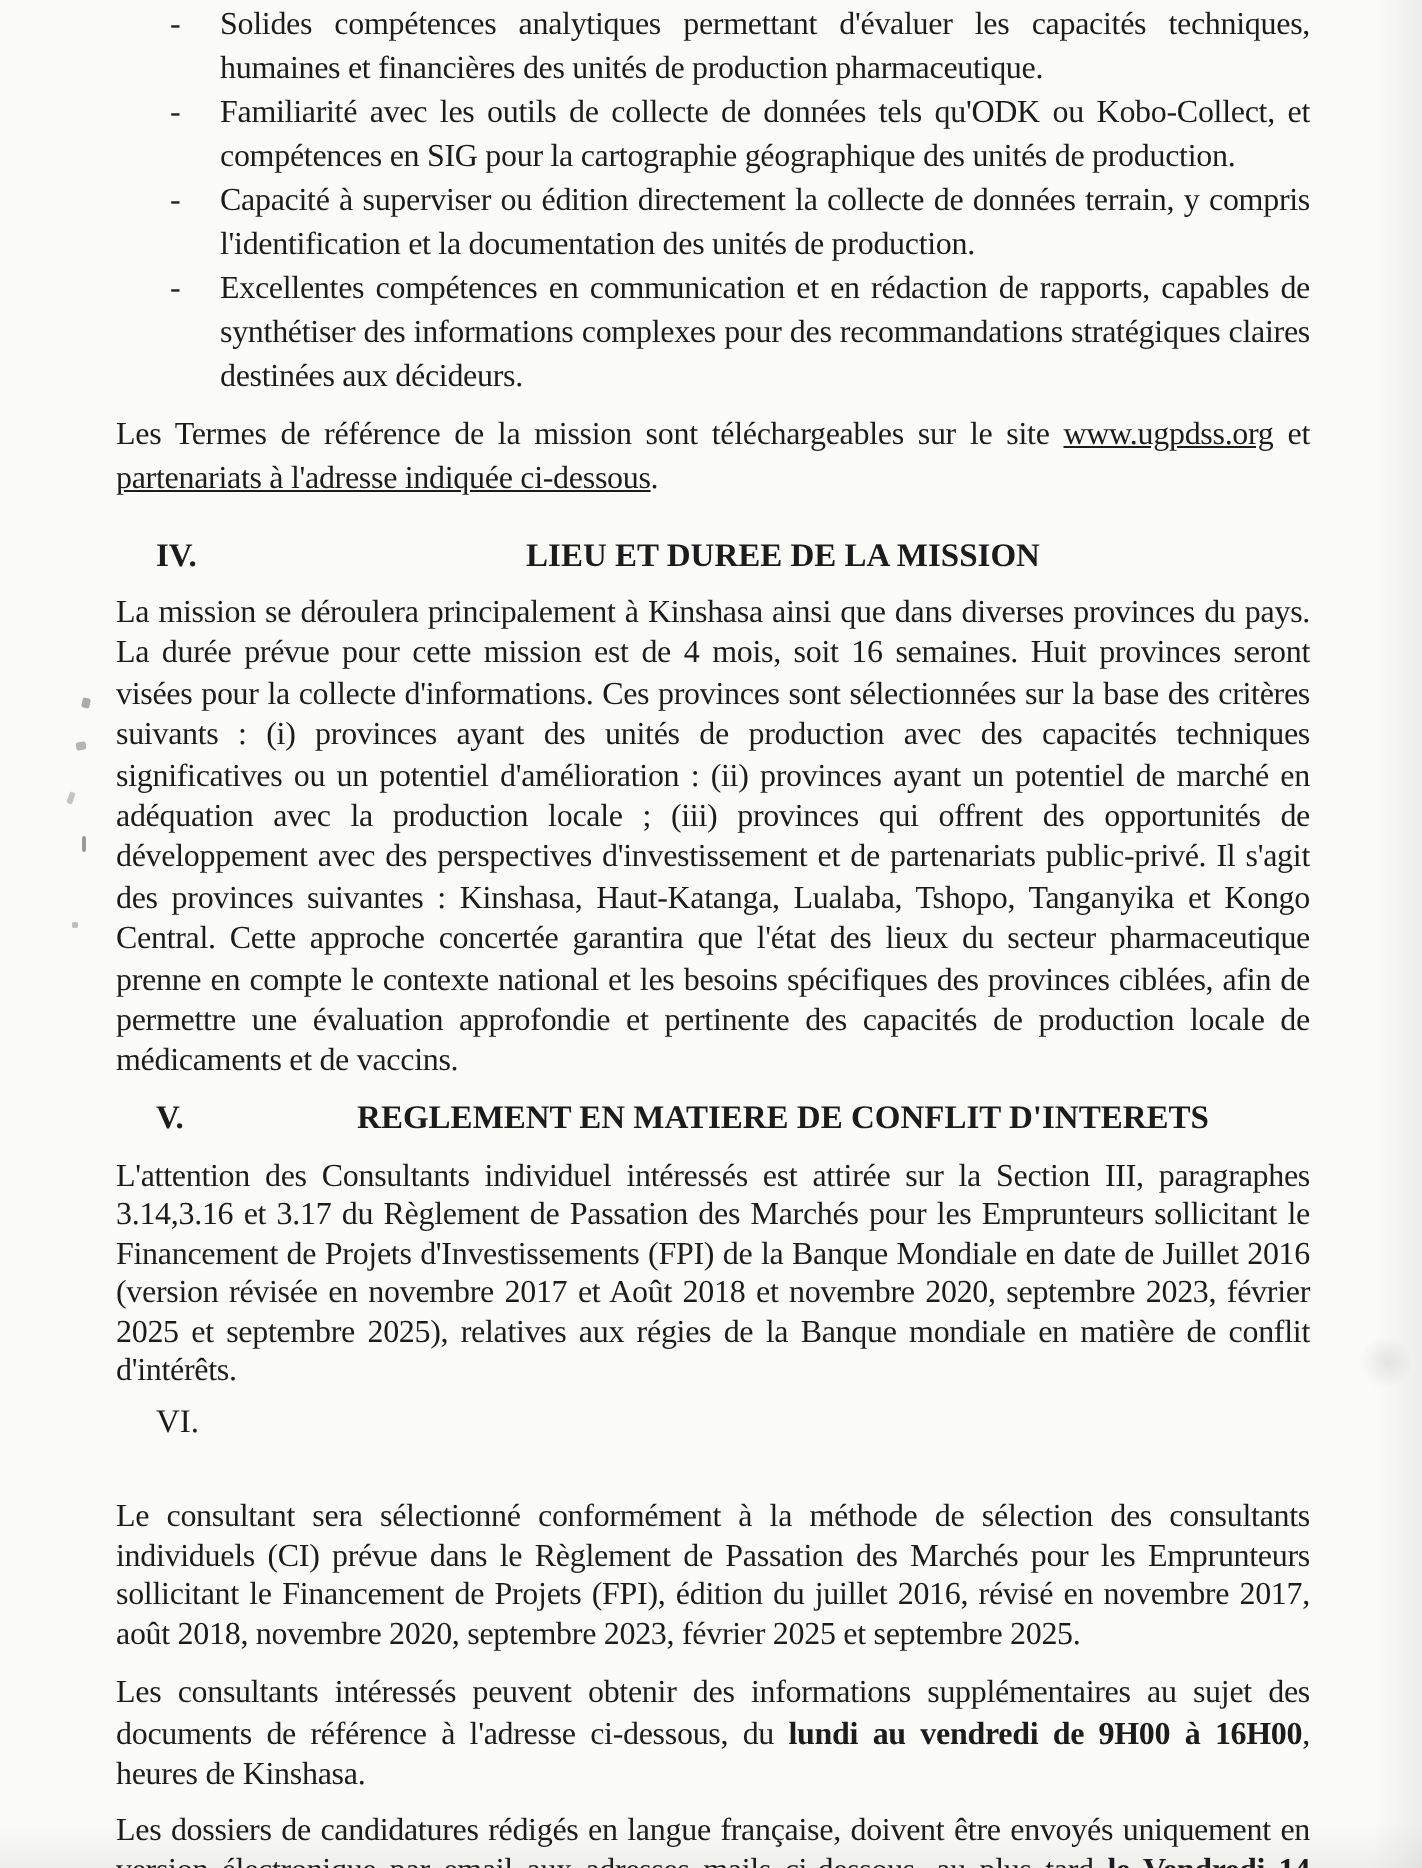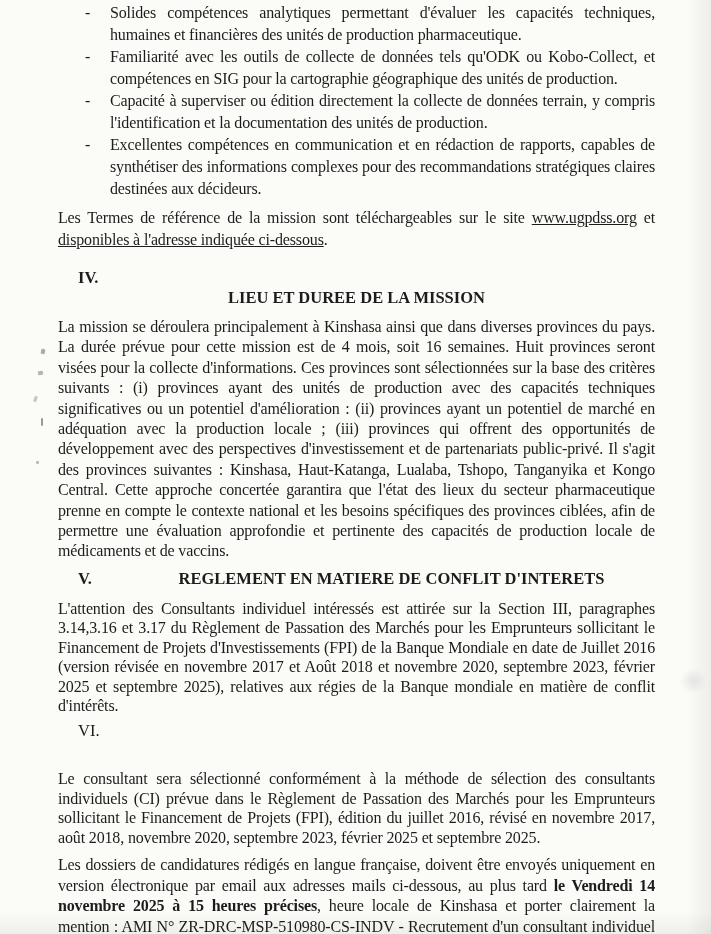--- a/index.html
+++ b/index.html
@@ -37,21 +37,21 @@
   .para { line-height: 21px; text-align: justify; }
   .p-terms { margin-top: 7px; line-height: 22px; }
   .p-sec4  { margin-top: 9px;  line-height: 20.4px; }
   .p-sec5  { margin-top: 10px; line-height: 19.5px; }
   .p-sec6  { margin-top: 28px; line-height: 19.8px; }
   .p-info  { margin-top: 9px;  line-height: 20.5px; }
   .p-subm  { margin-top: 7px;  line-height: 20.5px; }
 
   
   .sec-head { display: flex; font-weight: bold; font-size: 16.5px; letter-spacing: 0; }
-  .h4 { margin-top: 17px; flex-direction: column; }
+  .h4 { margin-top: 17px; }
   .h5 { margin-top: 7px; }
   .h6 { margin-top: 5px; }
   .sec-num { width: 50px; margin-left: 20px; flex: none; }
   .sec-num.regular { font-weight: normal; }
   .sec-title { flex: 1; text-align: center; }
 
   .u { text-decoration: underline; }
   .b { font-weight: bold; }
   .link { color: #1c1c1c; text-decoration: underline; }
 
@@ -91,36 +91,37 @@
       <div class="bullet-item">
         <span class="bullet-dash">-</span>
         <span class="bullet-text">Capacité à superviser ou édition directement la collecte de données terrain, y compris l'identification et la documentation des unités de production.</span>
       </div>
       <div class="bullet-item">
         <span class="bullet-dash">-</span>
         <span class="bullet-text">Excellentes compétences en communication et en rédaction de rapports, capables de synthétiser des informations complexes pour des recommandations stratégiques claires destinées aux décideurs.</span>
       </div>
     </div>
 
-    <p class="para p-terms"><span>Les Termes de référence de la mission sont téléchargeables sur le site </span><span class="link">www.ugpdss.org</span><span>  et </span><span class="u">disponibles à l'adresse indiquée ci-dessous</span><span>.</span></p>
+    <p class="para p-terms"><span>Les Termes de référence de la mission sont téléchargeables sur le site </span><span class="link">www.ugpdss.org</span><span>  et </span><span class="u">partenariats à l'adresse indiquée ci-dessous</span><span>.</span></p>
 
     <div class="sec-head h4">
       <span class="sec-num">IV.</span>
       <span class="sec-title">LIEU ET DUREE DE LA MISSION</span>
     </div>
     <p class="para p-sec4">La mission se déroulera principalement à Kinshasa ainsi que dans diverses provinces du pays. La durée prévue pour cette mission est de 4 mois, soit 16 semaines. Huit provinces seront visées pour la collecte d'informations. Ces provinces sont sélectionnées sur la base des critères suivants : (i) provinces ayant des unités de production avec des capacités techniques significatives ou un potentiel d'amélioration : (ii) provinces ayant un potentiel de marché en adéquation avec la production locale ; (iii) provinces qui offrent des opportunités de développement avec des perspectives d'investissement et de partenariats public-privé. Il s'agit des provinces suivantes : Kinshasa, Haut-Katanga, Lualaba, Tshopo, Tanganyika et Kongo Central. Cette approche concertée garantira que l'état des lieux du secteur pharmaceutique prenne en compte le contexte national et les besoins spécifiques des provinces ciblées, afin de permettre une évaluation approfondie et pertinente des capacités de production locale de médicaments et de vaccins.</p>
 
     <div class="sec-head h5">
       <span class="sec-num">V.</span>
       <span class="sec-title">REGLEMENT EN MATIERE DE CONFLIT D'INTERETS</span>
     </div>
     <p class="para p-sec5">L'attention des Consultants individuel intéressés est attirée sur la Section III, paragraphes 3.14,3.16 et 3.17 du Règlement de Passation des Marchés pour les Emprunteurs sollicitant le Financement de Projets d'Investissements (FPI) de la Banque Mondiale en date de Juillet 2016 (version révisée en novembre 2017 et Août 2018 et novembre 2020, septembre 2023, février 2025 et septembre 2025), relatives aux régies de la Banque mondiale en matière de conflit d'intérêts.</p>
 
     <div class="sec-head h6">
       <span class="sec-num regular">VI.</span>
     </div>
     <p class="para p-sec6">Le consultant sera sélectionné conformément à la méthode de sélection des consultants individuels (CI) prévue dans le Règlement de Passation des Marchés pour les Emprunteurs sollicitant le Financement de Projets (FPI), édition du juillet 2016, révisé en novembre 2017, août 2018, novembre 2020, septembre 2023, février 2025 et septembre 2025.</p>
 
+    <p class="para p-info"><span>Les consultants intéressés peuvent obtenir des informations supplémentaires au sujet des documents de référence à l'adresse ci-dessous, du </span><span class="b">lundi au vendredi de 9H00 à 16H00</span><span>, heures de Kinshasa.</span></p>
 
     <p class="para p-subm"><span>Les dossiers de candidatures rédigés en langue française, doivent être envoyés uniquement en version électronique par email aux adresses mails ci-dessous, au plus tard </span><span class="b">le Vendredi  14 novembre 2025 à 15 heures précises</span><span>, heure locale de Kinshasa et porter clairement la mention : AMI N° ZR-DRC-MSP-510980-CS-INDV - Recrutement d'un consultant individuel pour</span></p>
 
   </div>
 </div>
 
 </body></html>

